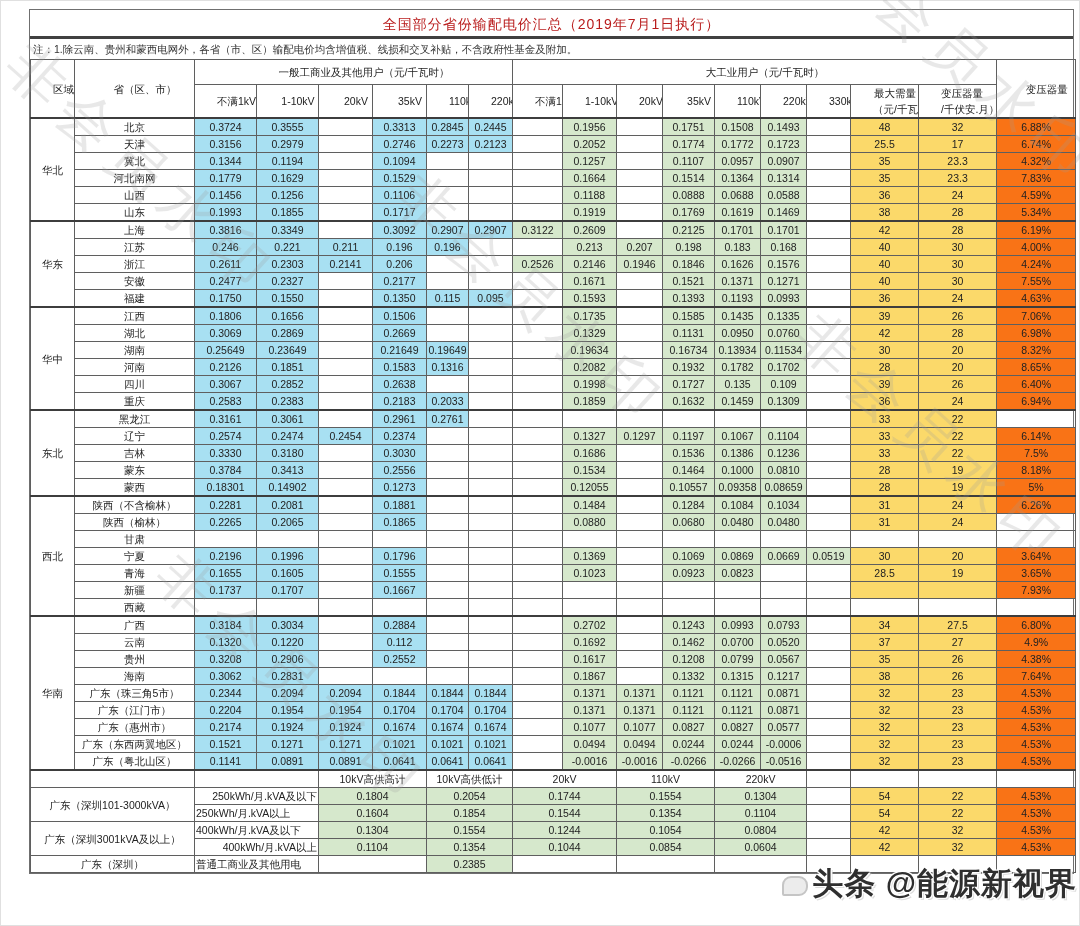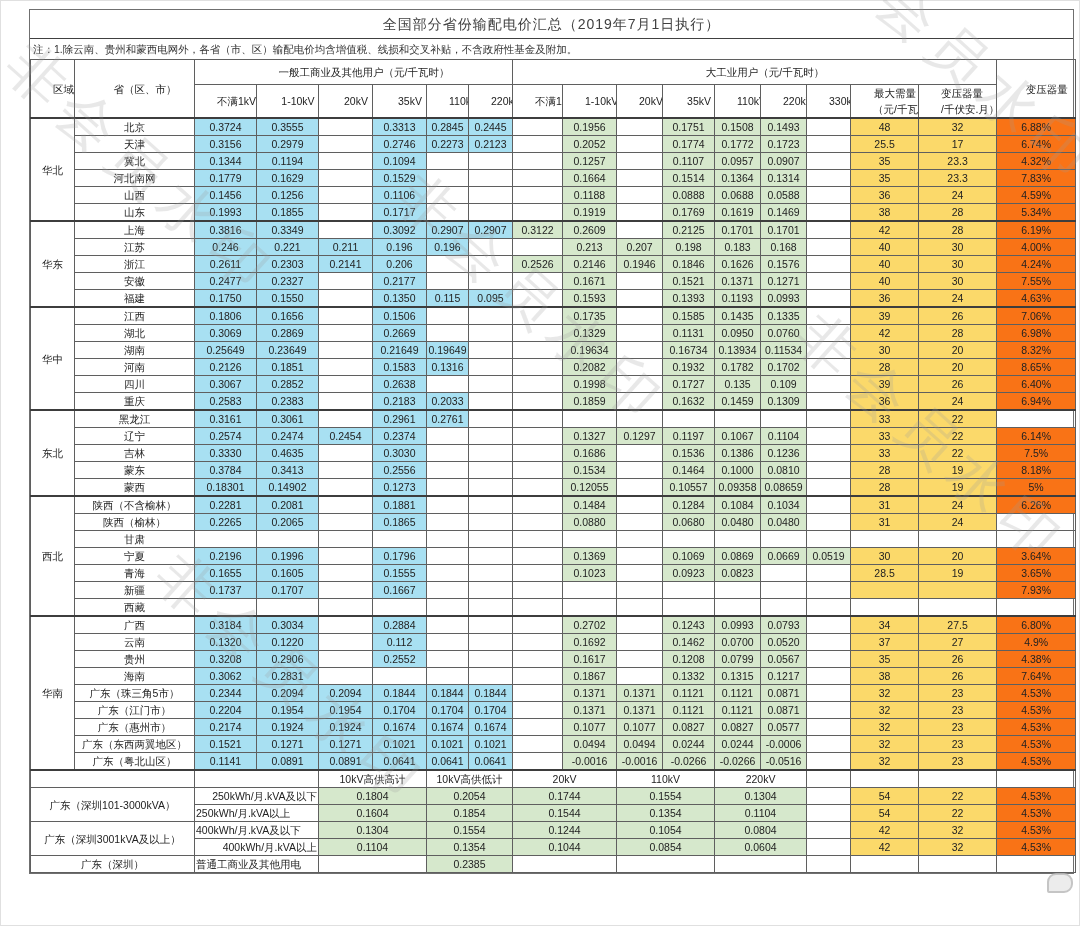--- a/index.html
+++ b/index.html
@@ -7,22 +7,22 @@
   body {
     width:1080px; height:926px; position:relative; background:#ffffff;
     font-family:"Liberation Sans", sans-serif; overflow:hidden;
   }
   .frame { position:absolute; left:0; top:0; width:1080px; height:926px; border:1px solid #e0e0e0; }
   .sheet {
     position:absolute; left:28px; top:8px; width:1045px;
     border:1px solid #6f6f6f; background:#fff;
   }
   .title-bar {
-    height:29px; line-height:29px; text-align:center; font-size:14px; color:#404040;
-    border-bottom:1px solid #404040; letter-spacing:1px;
+    height:29px; line-height:29px; text-align:center; font-size:14px; color:#b91c1c;
+    border-bottom:3px solid #404040; letter-spacing:1px;
   }
   .note-bar {
     height:20px; line-height:20px; font-size:10.5px; color:#333; padding-left:3px;
     white-space:nowrap; overflow:hidden;
   }
   table.grid {
     width:100%; border-collapse:collapse; table-layout:fixed;
     font-size:10.5px; color:#222;
   }
   table.grid th, table.grid td {
@@ -475,21 +475,21 @@
             <td class="green">0.1067</td>
             <td class="green">0.1104</td>
             <td></td>
             <td class="yellow">33</td>
             <td class="yellow">22</td>
             <td class="lblue">6.14%</td>
           </tr>
           <tr>
             <td>吉林</td>
             <td class="blue">0.3330</td>
-            <td class="blue">0.4635</td>
+            <td class="blue">0.3180</td>
             <td></td>
             <td class="blue">0.3030</td>
             <td></td>
             <td></td>
             <td></td>
             <td class="green">0.1686</td>
             <td></td>
             <td class="green">0.1536</td>
             <td class="green">0.1386</td>
             <td class="green">0.1236</td>
@@ -922,15 +922,15 @@
     </table>
   </div>
 
   <div class="wm-faint" style="left:-30px; top:130px;">非会员水印</div>
   <div class="wm-faint" style="left:360px; top:260px;">非会员水印</div>
   <div class="wm-faint" style="left:790px; top:20px;">非会员水印</div>
   <div class="wm-faint" style="left:760px; top:400px;">非会员水印</div>
   <div class="wm-faint" style="left:120px; top:640px;">非会员水印</div>
 
   <div class="wm-brand">
-    <span class="bubble-icon"></span>
+    <span class="bubble-icon"></span><span>头条 @能源新视界</span>
   </div>
 </div>
 
 </body></html>

